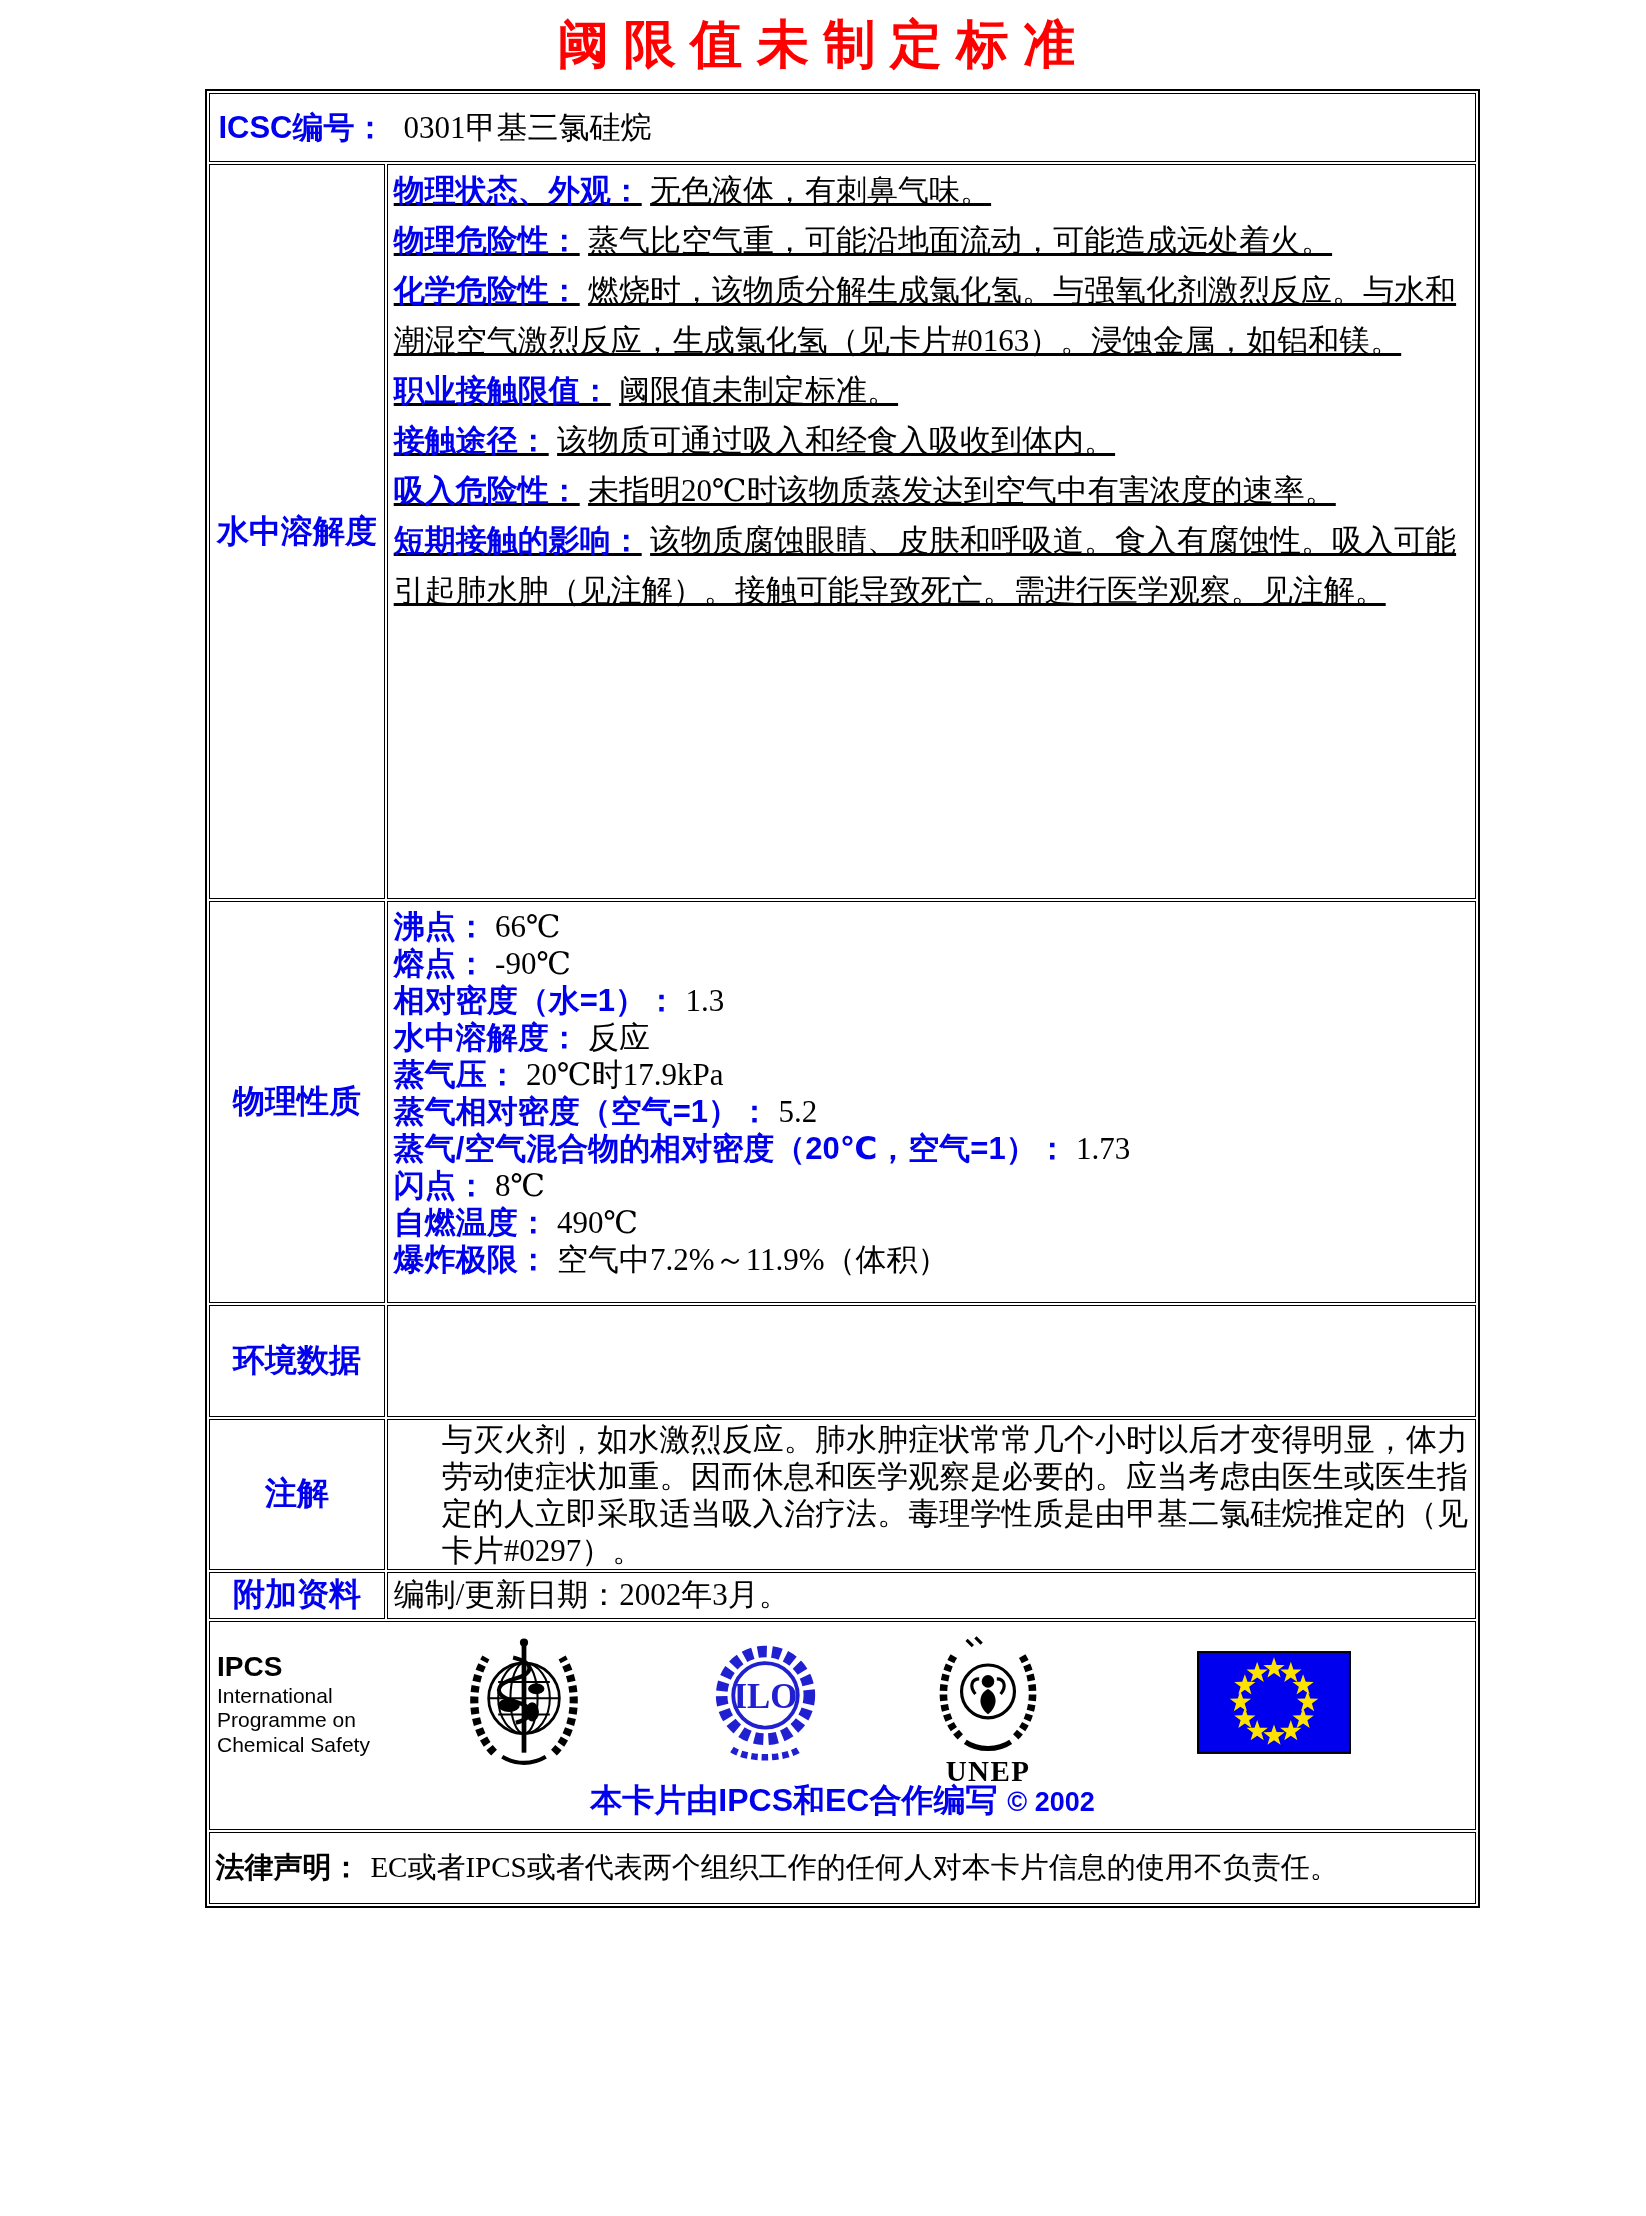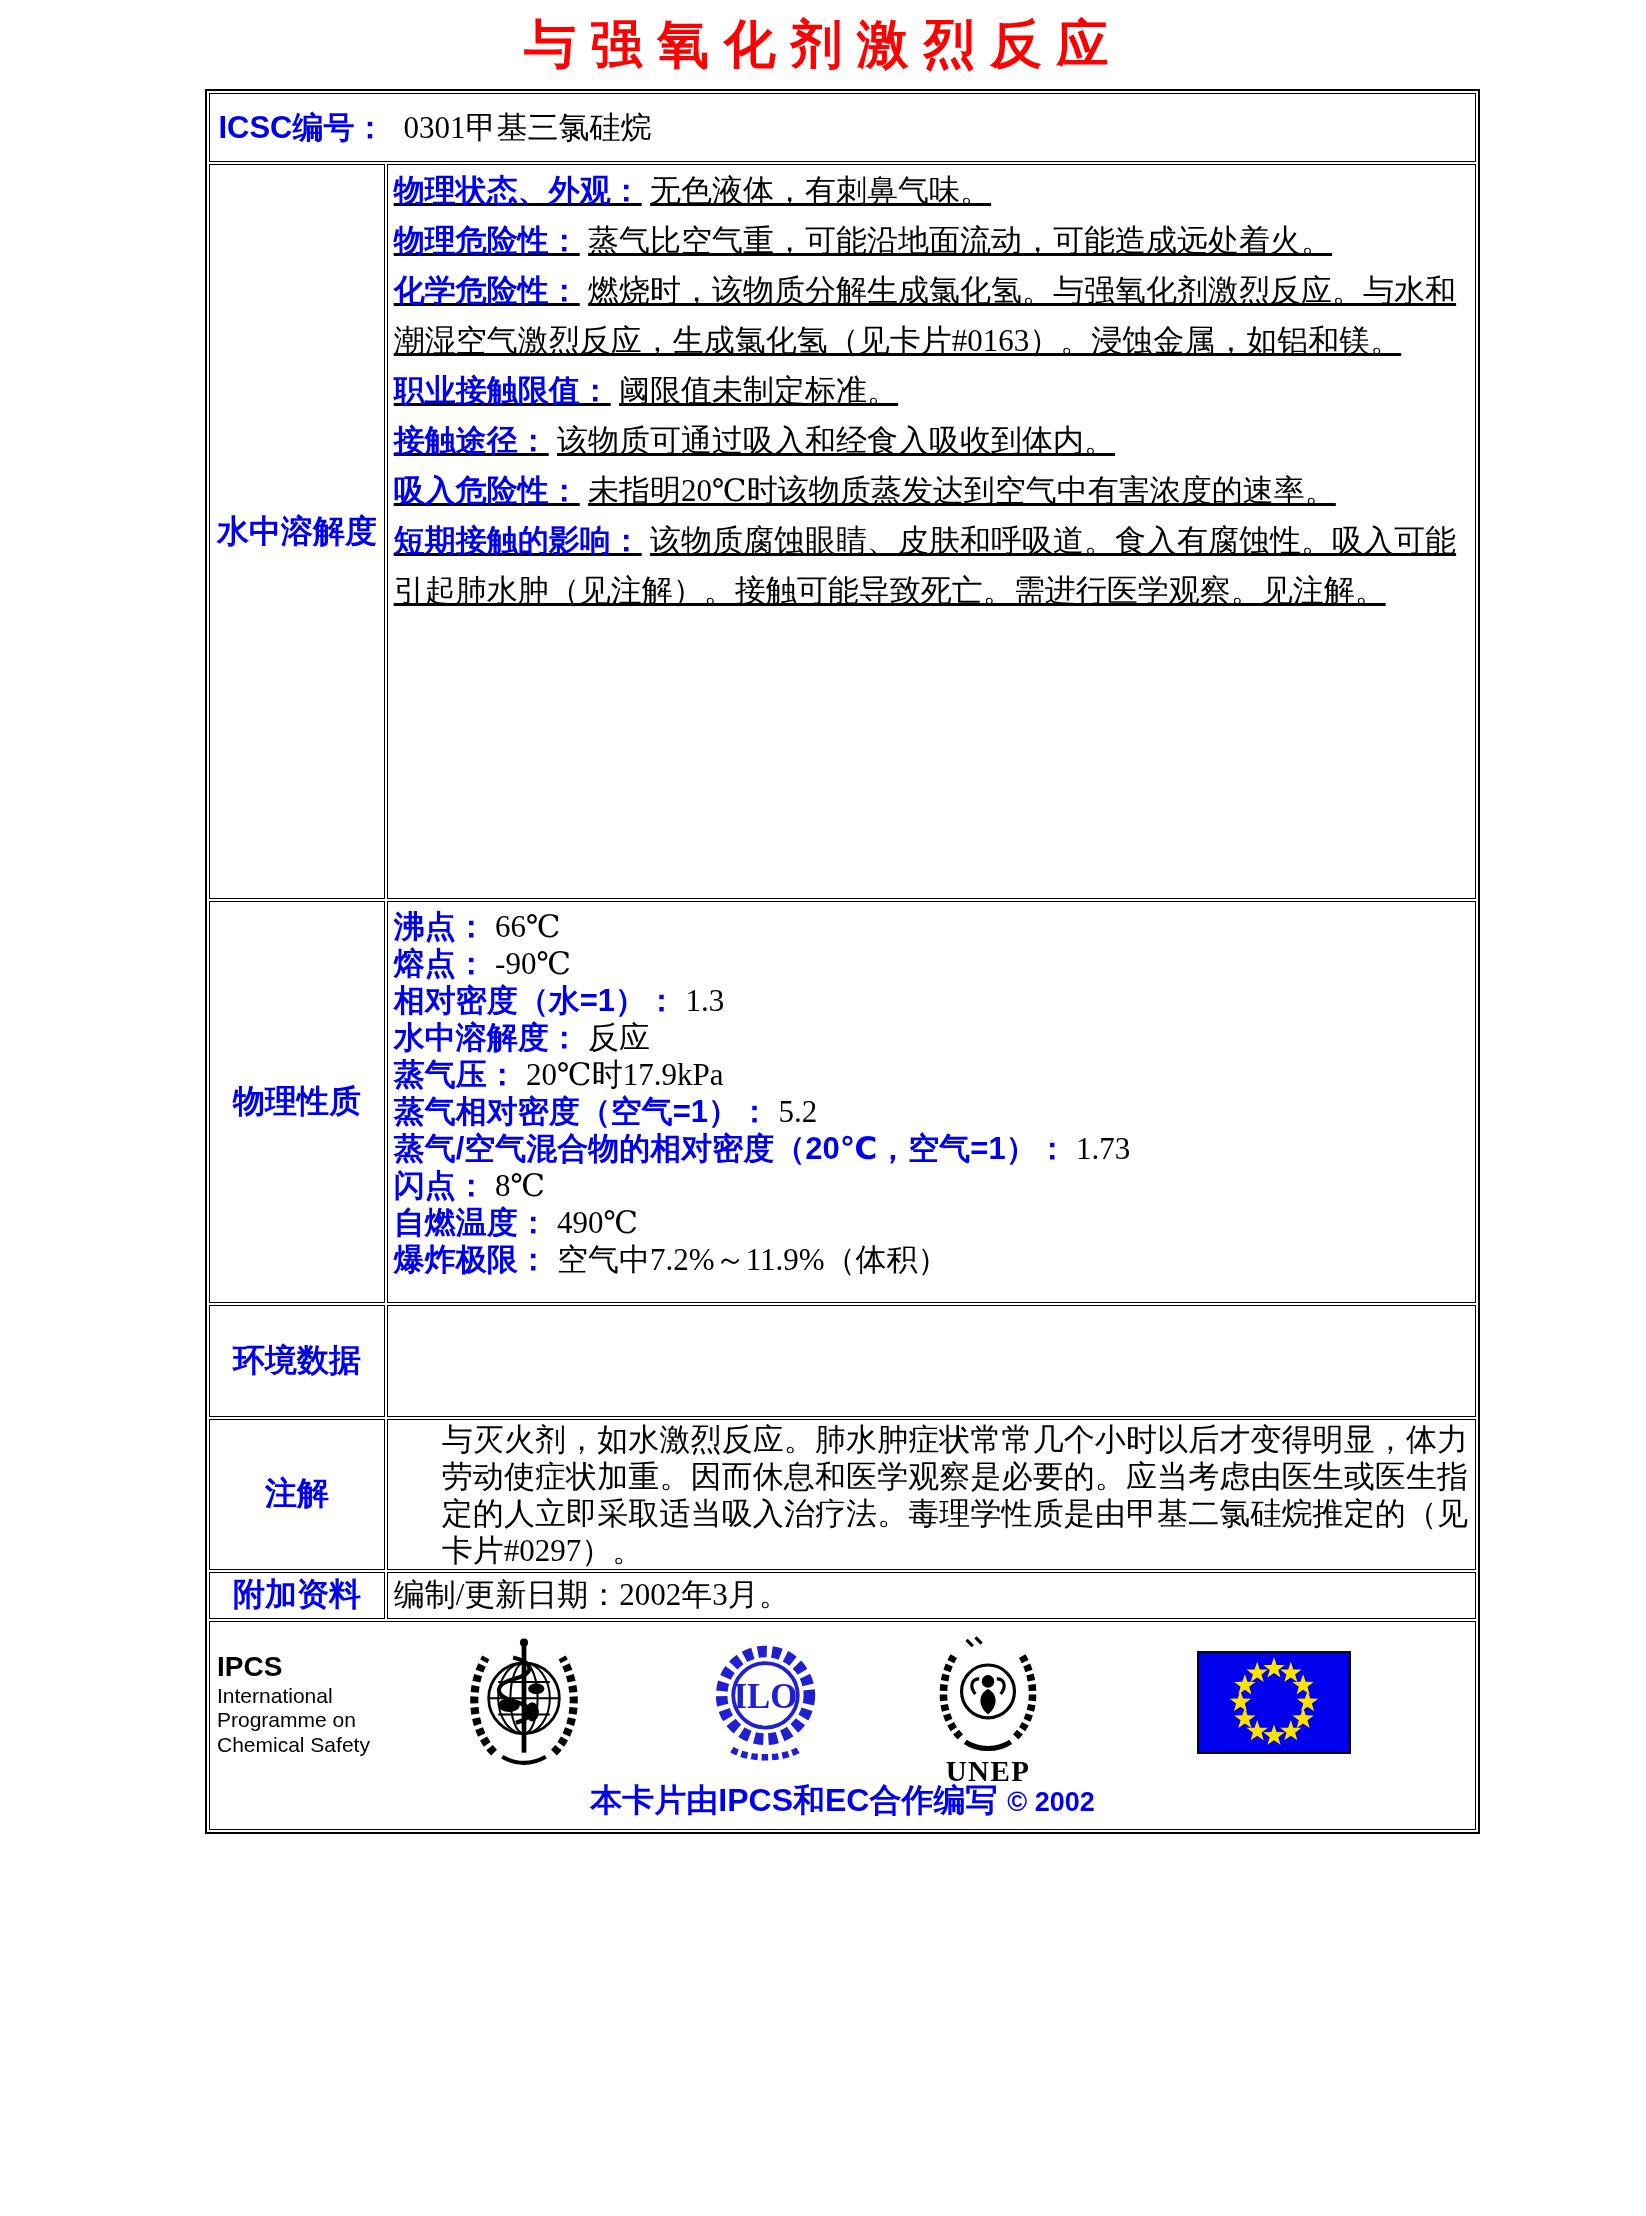--- a/index.html
+++ b/index.html
@@ -66,21 +66,21 @@
   .caption-line .copy{font-size:27px;margin-left:9.8px;}
 
   .legal-cell{vertical-align:middle !important;}
   .legal-flex{padding-left:5.6px;font-size:29px;}
   .legal-label{font-weight:bold;color:#000;margin-right:9.8px;}
   .legal-text{font-family:"Liberation Serif","DejaVu Serif",serif;}
 </style>
 </head>
 <body>
 
-<div class="page-title">与强氧化剂激烈反应</div>
+<div class="page-title">阈限值未制定标准</div>
 
 <table class="card">
   <colgroup>
       <col style="width:175px">
       <col style="width:1082px">
     </colgroup>
 
   <tbody>
       <tr class="r1">
     <td colspan="2" class="hdr-cell">
@@ -255,15 +255,22 @@
           </svg>
         </div>
 
         <div class="caption-line">
           <span>本卡片由IPCS和EC合作编写</span><span class="copy">© 2002</span>
         </div>
       </div>
     </td>
   </tr>
 
+  <tr class="r8">
+    <td colspan="2" class="legal-cell">
+      <div class="legal-flex">
+        <span class="legal-label">法律声明：</span><span class="legal-text">EC或者IPCS或者代表两个组织工作的任何人对本卡片信息的使用不负责任。</span>
+      </div>
+    </td>
+  </tr>
 </tbody>
   </table>
 
 
 </body></html>

